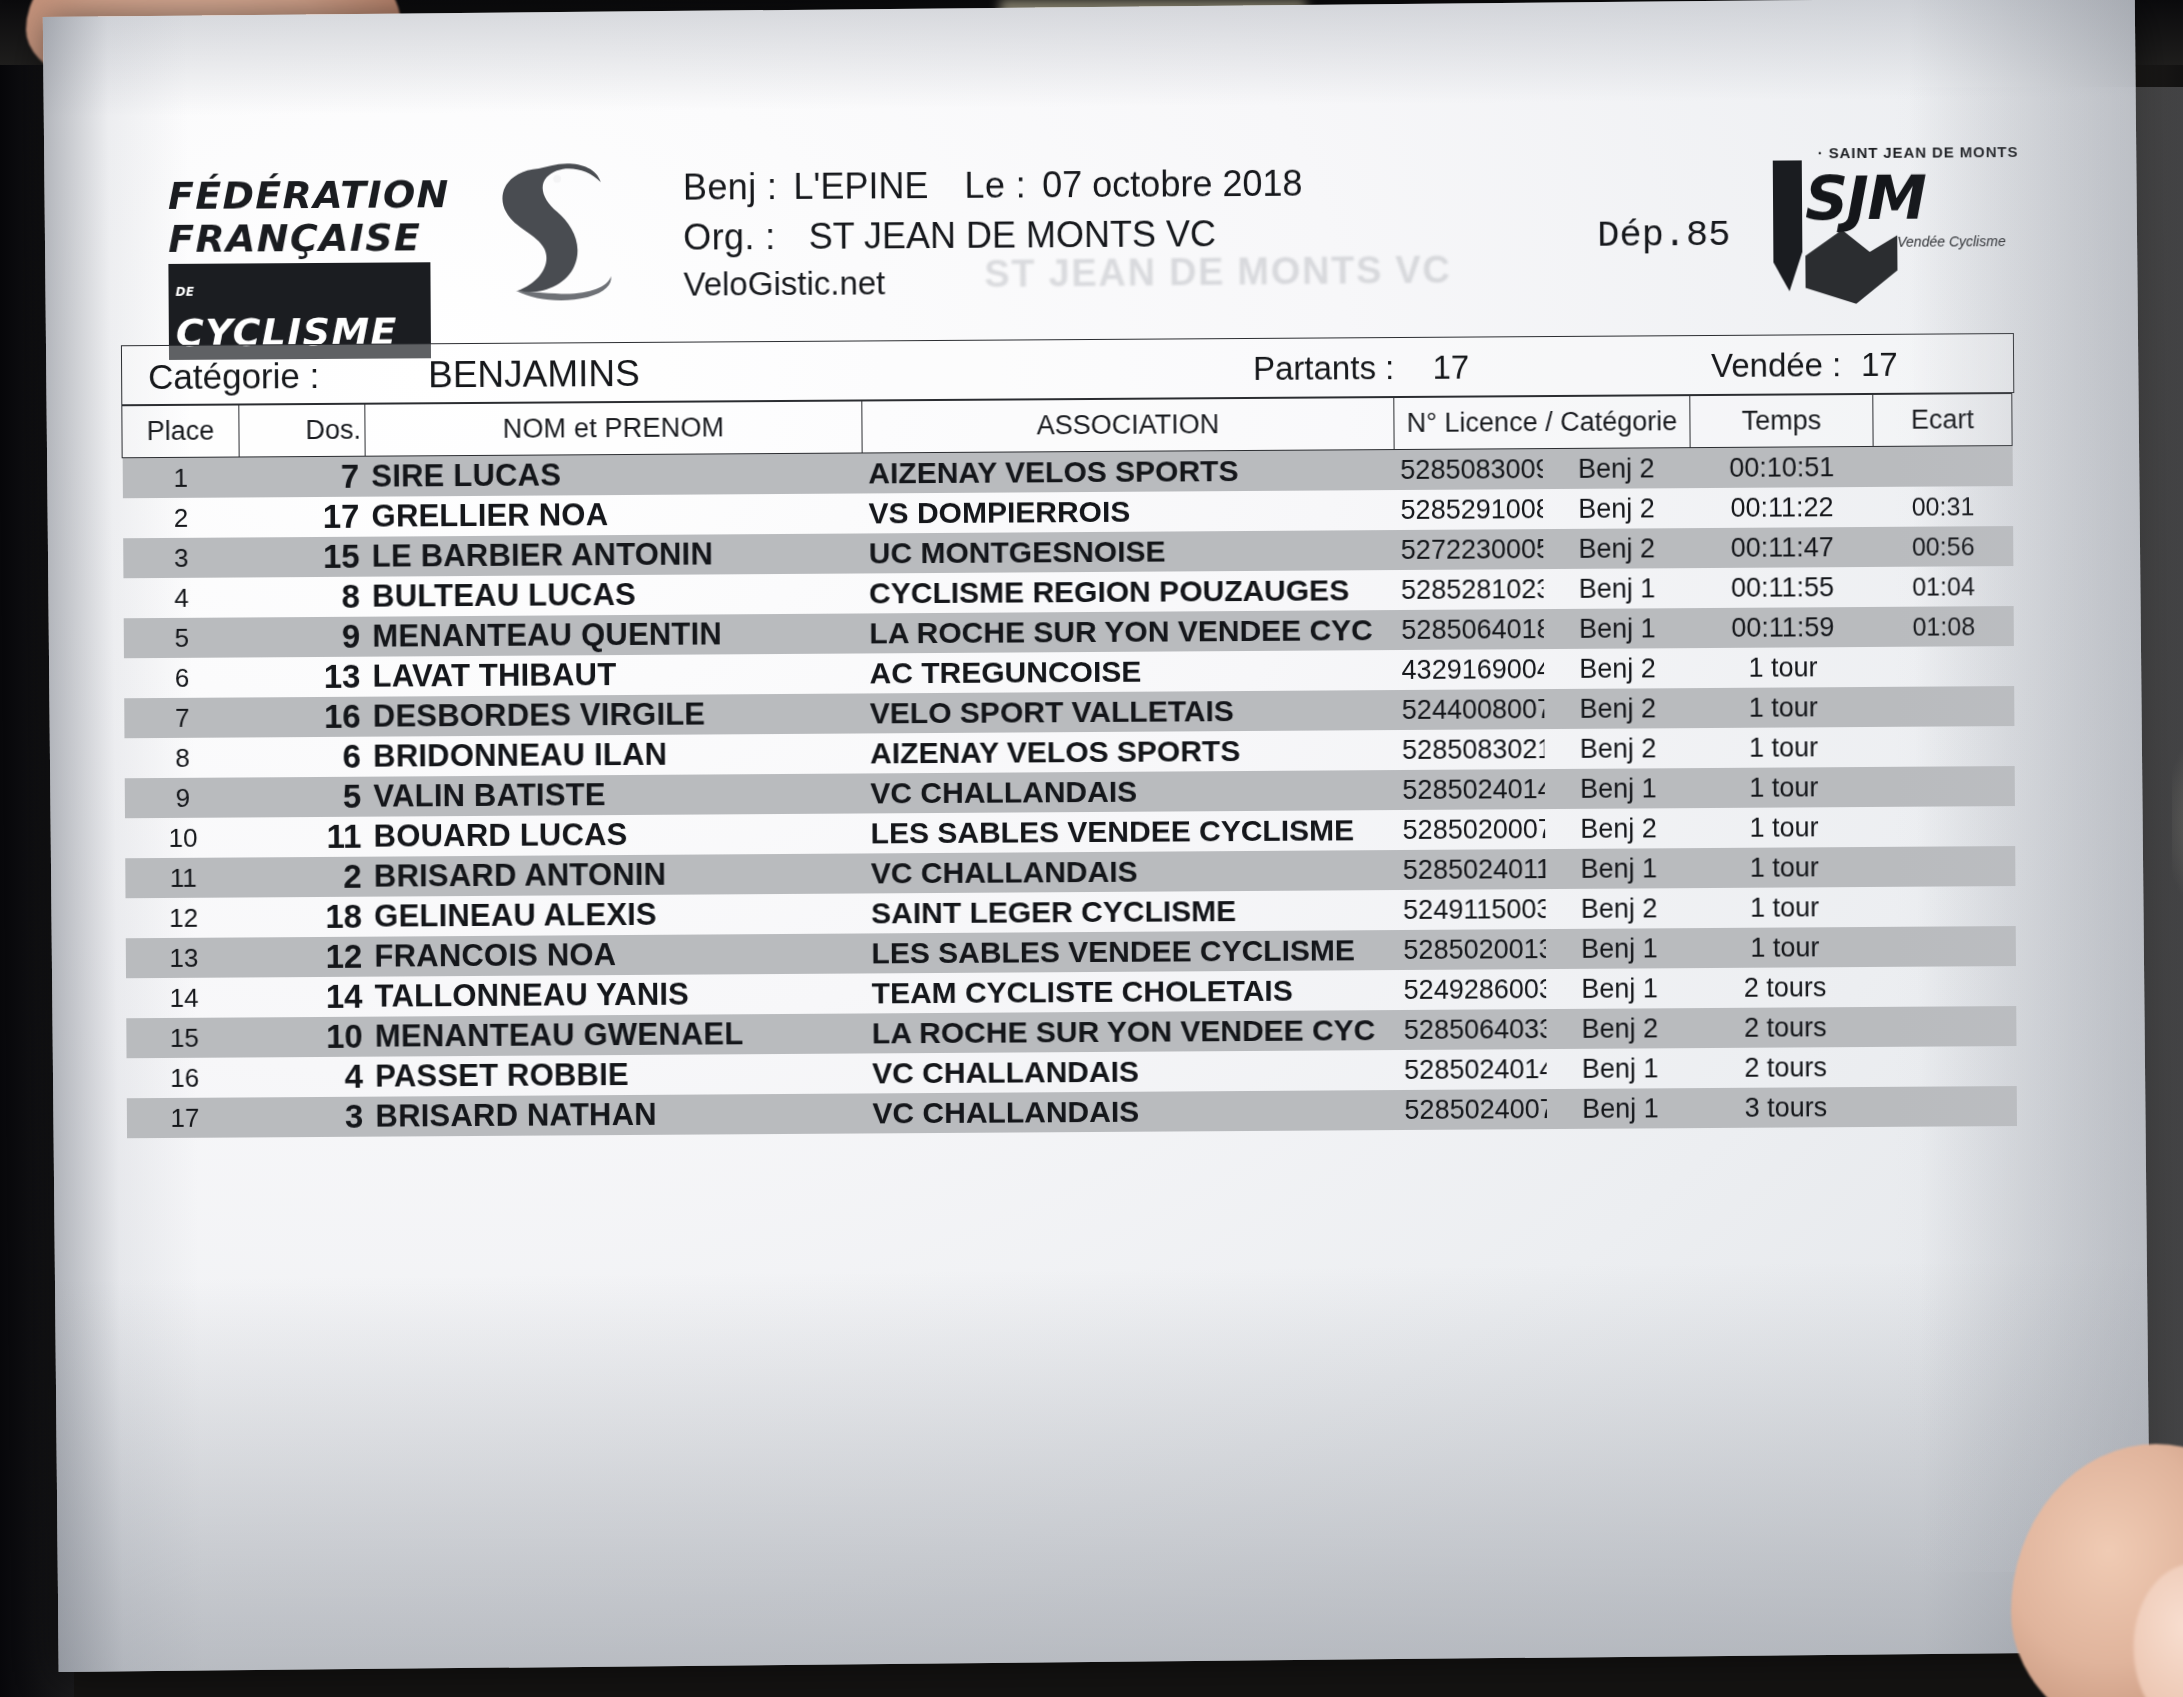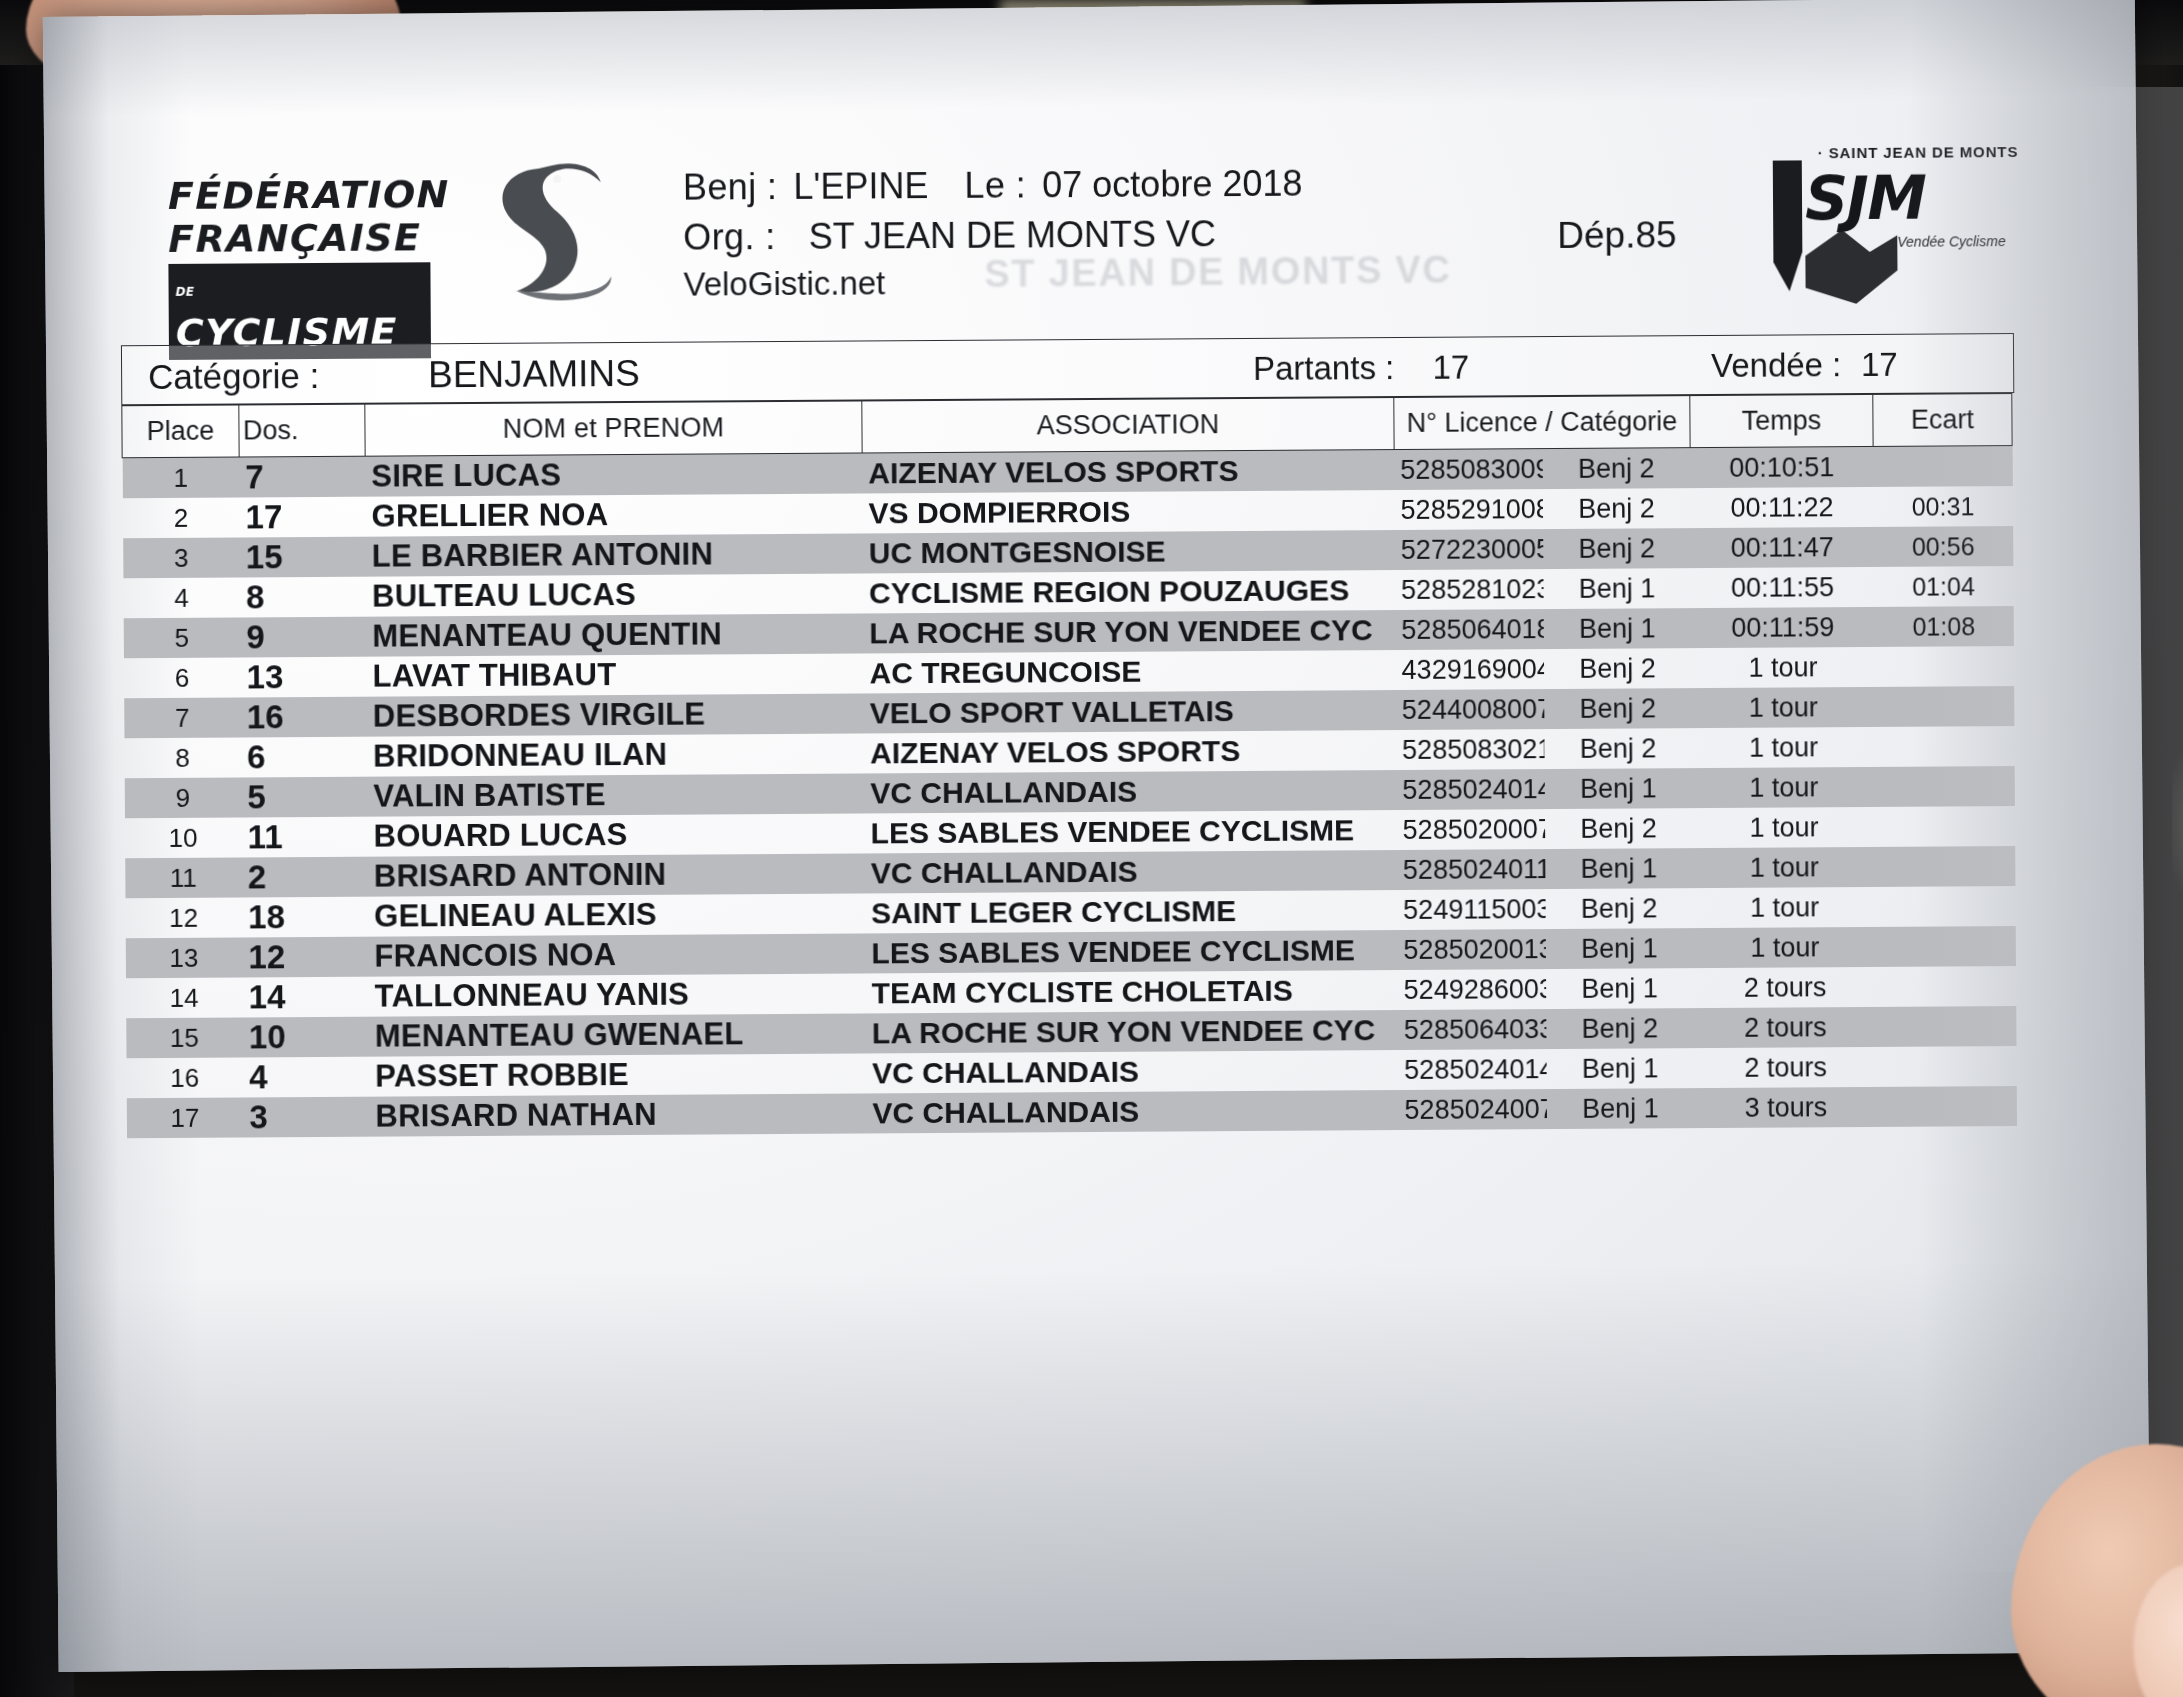--- a/index.html
+++ b/index.html
@@ -195,24 +195,25 @@
   }
   .meta-row .lbl { letter-spacing: 0.4px; }
   .meta-row .val { margin-left: 6.1px; }
   .meta-site {
     font-size: 33px;
     margin-top: 2.6px;
     color: #1a1c20;
   }
   .dep {
     position: absolute;
-    left: 1437px; top: 84px;
+    left: 1477px; top: 84px;
     font-size: 37px;
     color: #16181c;
     white-space: nowrap;
+    font-family: Liberation Mono, monospace;
   }
 
   
   .sjm {
     position: absolute;
     left: 1646px; top: 8.7px;
     width: 271px; height: 183px;
   }
   .sjm-top {
     position: absolute; left: 52px; top: 6.1px;
@@ -298,21 +299,21 @@
     overflow: hidden;
     color: #14161a;
   }
   tr.shaded td {
     background: #b9bbbe;
   }
   tr.plain td {
     background: transparent;
   }
   .c-place { width: 109px; text-align: center; font-size: 26px; color: #2c2e32; }
-  .c-dos   { width: 118px; text-align: left; font-size: 33px; font-weight: bold; }
+  .c-dos   { width: 118px; text-align: right; font-size: 33px; font-weight: bold; }
   .c-nom   { width: 489px; font-size: 31px; font-weight: bold; letter-spacing: 0.2px; }
   .c-asso  { width: 524px; font-size: 30px; font-weight: bold; }
   .c-lic   { width: 245px; text-align: center; font-size: 27px; }
   .c-cat   { width: 144px; text-align: center; font-size: 27px; }
   .c-temps { width: 175px; text-align: center; font-size: 27px; }
   .c-ecart { width: 131px; text-align: center; font-size: 25px; }
 
   
   th.h-lic { }
   

